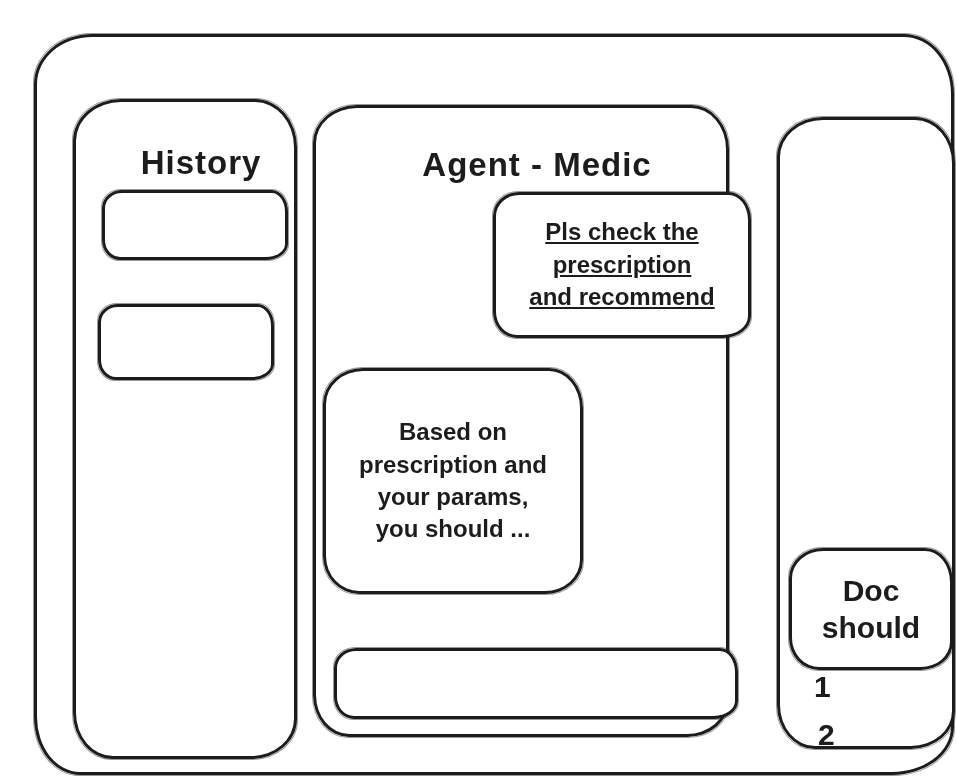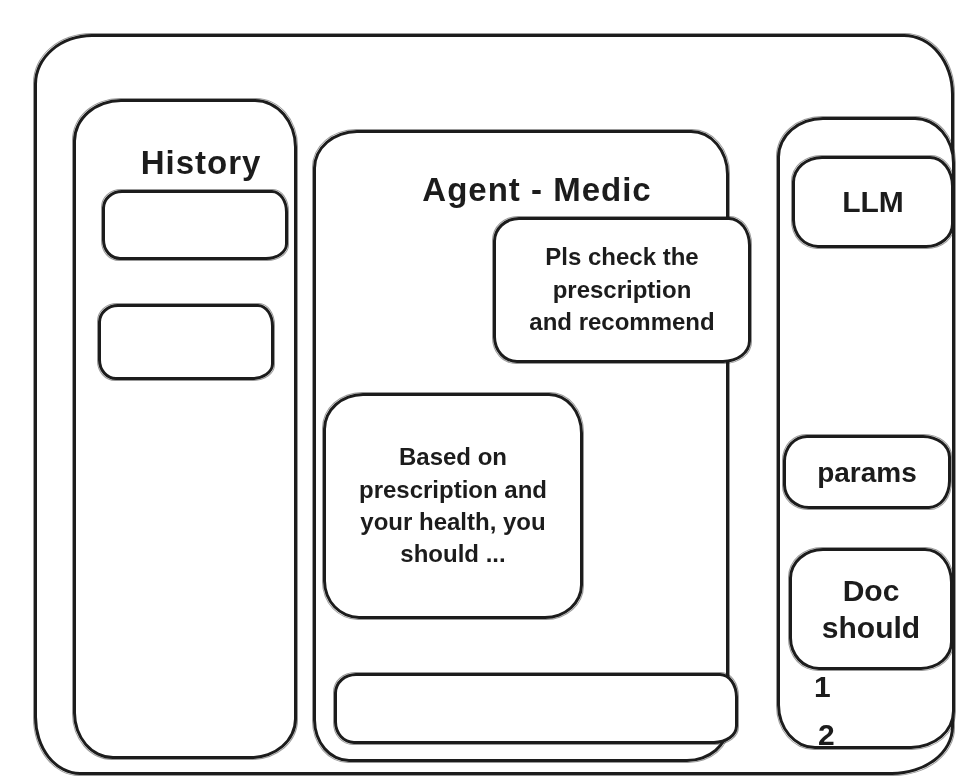--- a/index.html
+++ b/index.html
@@ -49,37 +49,38 @@
     letter-spacing:1px;
   }
   .history-panel .panel-title{top:26px;}
   .history-item{
     border-radius:20px 16px 22px 18px / 18px 22px 16px 20px;
   }
   .history-item.one{left:26px; top:88px; width:186px; height:70px;}
   .history-item.two{left:22px; top:202px; width:176px; height:76px;}
   
   .chat-panel{
-    left:276px; top:93px; width:416px; height:632px;
+    left:276px; top:68px; width:416px; height:632px;
     border-radius:44px 38px 42px 36px / 38px 44px 36px 42px;
   }
   .chat-panel .panel-title{top:22px;}
   .bubble{
     display:flex;
     align-items:center;
     justify-content:center;
     text-align:center;
     font-size:24px;
     font-weight:bold;
     line-height:1.35;
     padding:10px 16px;
   }
   .bubble.user{
     left:177px; top:84px; width:258px; height:146px;
     border-radius:26px 22px 28px 24px / 24px 28px 22px 26px;
+    text-decoration:underline;
   }
   .bubble.assistant{
     left:7px; top:260px; width:260px; height:226px;
     border-radius:40px 34px 38px 36px / 36px 40px 34px 38px;
   }
   .chat-input{
     left:18px; top:540px; width:404px; height:71px;
     border-radius:22px 18px 24px 20px / 20px 24px 18px 22px;
   }
   .chat-input input{
@@ -140,35 +141,29 @@
   </div>
 
   <div class="sk chat-panel">
     <div class="panel-title">Agent - Medic</div>
 
     <div class="sk bubble user">
       <span>Pls check the prescription and recommend</span>
     </div>
 
     <div class="sk bubble assistant">
-      <span>Based on prescription and your health, you should ...</span>
+      <span>Based on prescription and your params, you should ...</span>
     </div>
 
     <div class="sk chat-input">
       <input type="text" aria-label="message input" value="" style="">
     </div>
   </div>
 
   <div class="sk tools-panel">
-    <div class="sk tool-button llm">
-      <span>LLM</span>
-    </div>
-    <div class="sk tool-button params">
-      <span>params</span>
-    </div>
     <div class="sk tool-button docsource">
       <span>Doc should</span>
     </div>
     <div class="doc-item n1">1</div>
     <div class="doc-item n2">2</div>
   </div>
 
 </div>
 
 </body></html>

